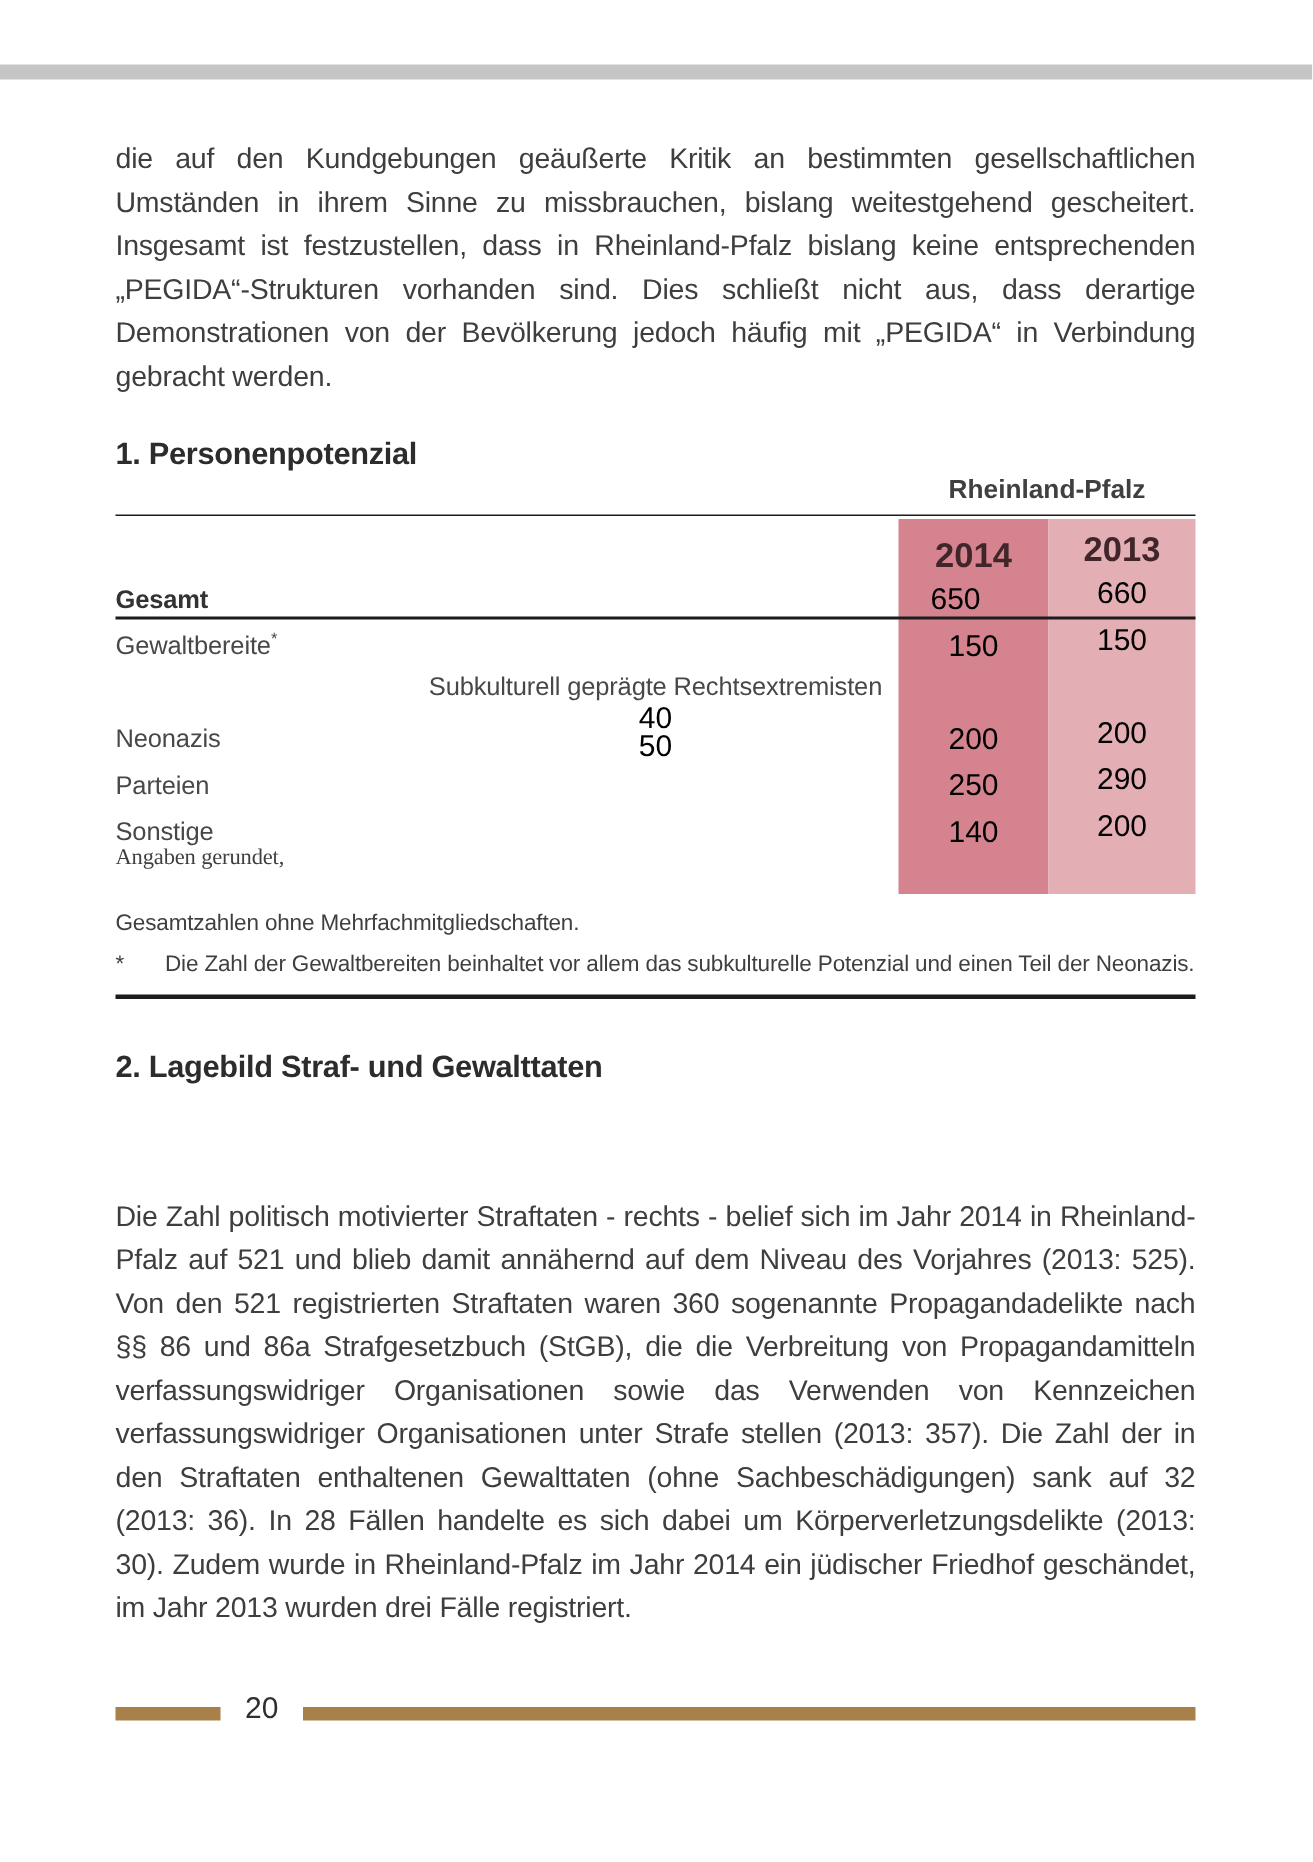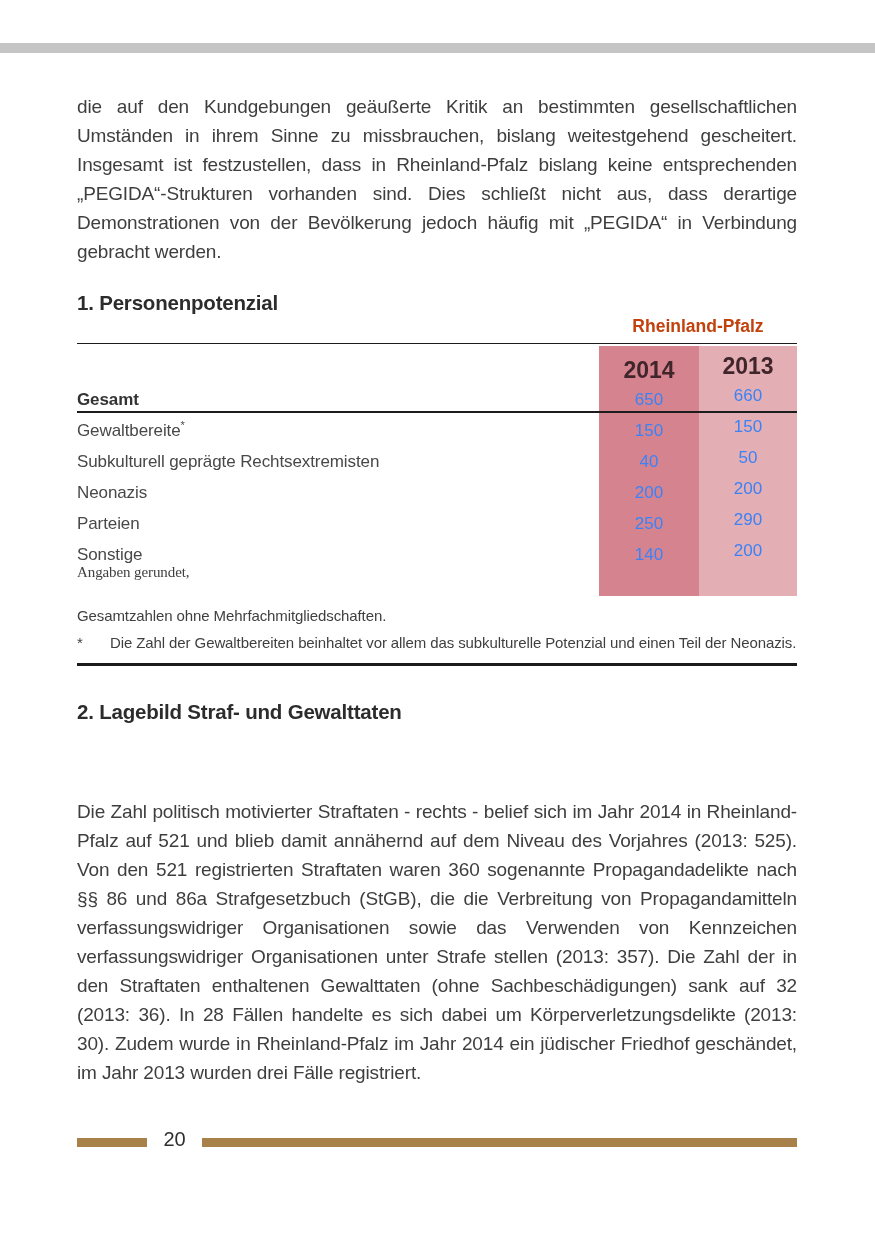--- a/index.html
+++ b/index.html
@@ -51,21 +51,21 @@
     left: 77px; top: 316px;
     width: 720px; height: 352px;
   }
   .region-label {
     position: absolute;
     left: 522px; top: 0;
     width: 198px;
     text-align: center;
     font-size: 17.5px;
     font-weight: bold;
-    color: #c2410c;
+    color: #404040;
   }
   .t-topline {
     position: absolute;
     left: 0; top: 27px;
     width: 720px; height: 1px;
     background: #1c1c1c;
   }
   .colbg {
     position: absolute;
     top: 30px;
@@ -87,22 +87,22 @@
     letter-spacing: -0.1px;
   }
   .t-row .rlabel sup {
     font-size: 11px;
     vertical-align: super;
     line-height: 0;
   }
   .t-row .cell {
     width: 100px;
     text-align: center;
-    font-size: 17px;
-    color: #3b82f6;
+    font-size: 20px;
+    color: #000000;
   }
   .t-row .cell.y2013 { width: 98px; transform: translateY(-4px); }
   .t-row.header-row .cell {
     font-weight: bold;
     font-size: 23px;
     color: #40262b;
   }
   .t-row.gesamt-row .rlabel { font-weight: bold; color: #333333; }
   .gesamt-line {
     position: absolute;
@@ -170,35 +170,35 @@
 
     <div class="colbg c2014"></div>
     <div class="colbg c2013"></div>
 
     <div class="t-row header-row" style="top:40px;">
       <span class="rlabel"></span>
       <span class="cell">2014</span>
       <span class="cell y2013">2013</span>
     </div>
 
-    <div class="t-row gesamt-row" style="top:70px;">
+    <div class="t-row gesamt-row" style="top:70px;gap:12px;">
       <span class="rlabel">Gesamt</span>
       <span class="cell">650</span>
       <span class="cell y2013">660</span>
     </div>
 
     <div class="gesamt-line"></div>
 
     <div class="t-row" style="top:101px;">
       <span class="rlabel"><span>Gewaltbereite</span><sup>*</sup></span>
       <span class="cell">150</span>
       <span class="cell y2013">150</span>
     </div>
 
-    <div class="t-row" style="top:132px;">
+    <div class="t-row" style="top:132px;flex-direction:column;">
       <span class="rlabel">Subkulturell geprägte Rechtsextremisten</span>
       <span class="cell">40</span>
       <span class="cell y2013">50</span>
     </div>
 
     <div class="t-row" style="top:163px;">
       <span class="rlabel">Neonazis</span>
       <span class="cell">200</span>
       <span class="cell y2013">200</span>
     </div>

